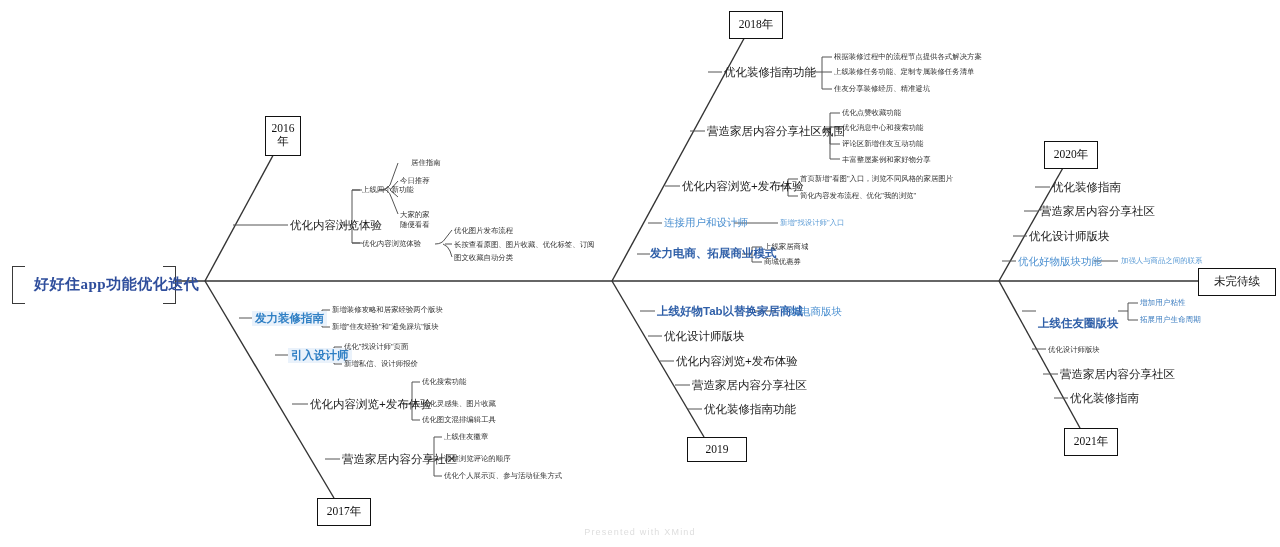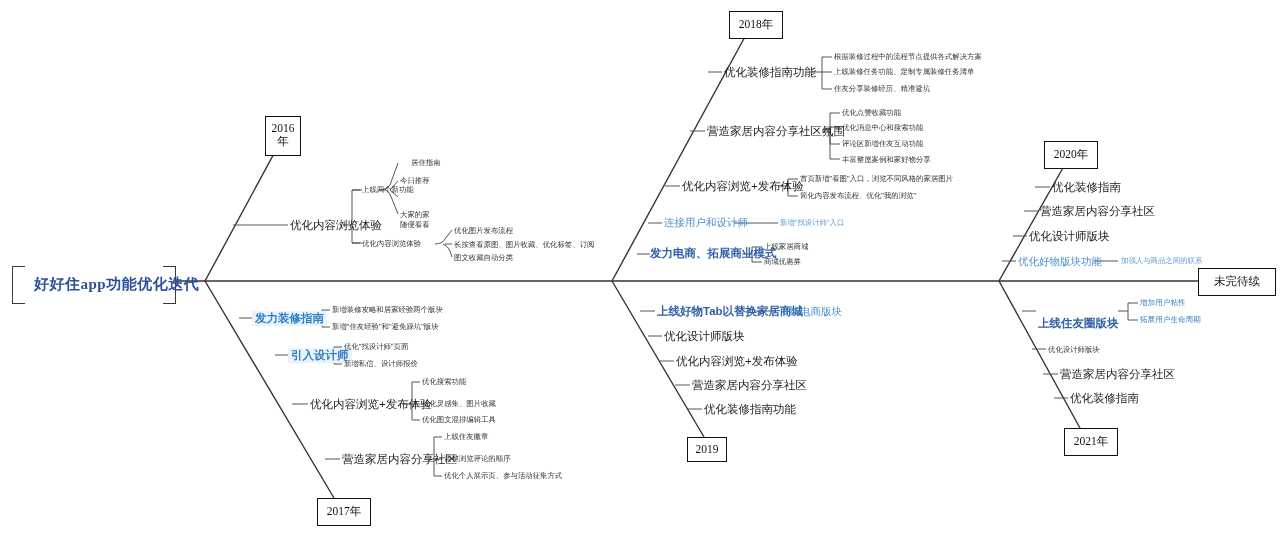--- a/index.html
+++ b/index.html
@@ -136,21 +136,21 @@
   <div class="year-box" style="left:1198px;top:268px;width:78px;">
     <span>未完待续</span>
   </div>
 
   <div class="year-box" style="left:265px;top:116px;width:36px;">
     <span>2016年</span></div>
   <div class="year-box" style="left:317px;top:498px;width:54px;">
     <span>2017年</span></div>
   <div class="year-box" style="left:729px;top:11px;width:54px;">
     <span>2018年</span></div>
-  <div class="year-box" style="left:687px;top:437px;width:40px;">
+  <div class="year-box" style="left:687px;top:437px;width:60px;">
     <span>2019</span></div>
   <div class="year-box" style="left:1044px;top:141px;width:54px;">
     <span>2020年</span></div>
   <div class="year-box" style="left:1064px;top:428px;width:54px;">
     <span>2021年</span></div>
 
   <div class="node lvl1" style="left:290px;top:219px;">优化内容浏览体验</div>
   <div class="node lvl2" style="left:362px;top:186px;">上线四个新功能</div>
   <div class="node lvl2" style="left:411px;top:159px;">居住指南</div>
   <div class="node lvl2" style="left:400px;top:177px;">今日推荐</div>
@@ -207,13 +207,14 @@
   <div class="node lvl1 bluelt" style="left:1018px;top:256px;">优化好物版块功能</div>
   <div class="node lvl2 bluelt" style="left:1121px;top:257px;">加强人与商品之间的联系</div>
 
   <div class="node lvl1 blue" style="left:1038px;top:305px;margin-top:12px;">上线住友圈版块</div>
   <div class="node lvl2 blue" style="left:1140px;top:299px;">增加用户粘性</div>
   <div class="node lvl2 blue" style="left:1140px;top:316px;">拓展用户生命周期</div>
   <div class="node lvl2" style="left:1048px;top:346px;">优化设计师版块</div>
   <div class="node lvl1" style="left:1060px;top:368px;">营造家居内容分享社区</div>
   <div class="node lvl1" style="left:1070px;top:392px;">优化装修指南</div>
 
+  <div class="footer">Presented with XMind</div>
 </div>
 
 </body></html>

